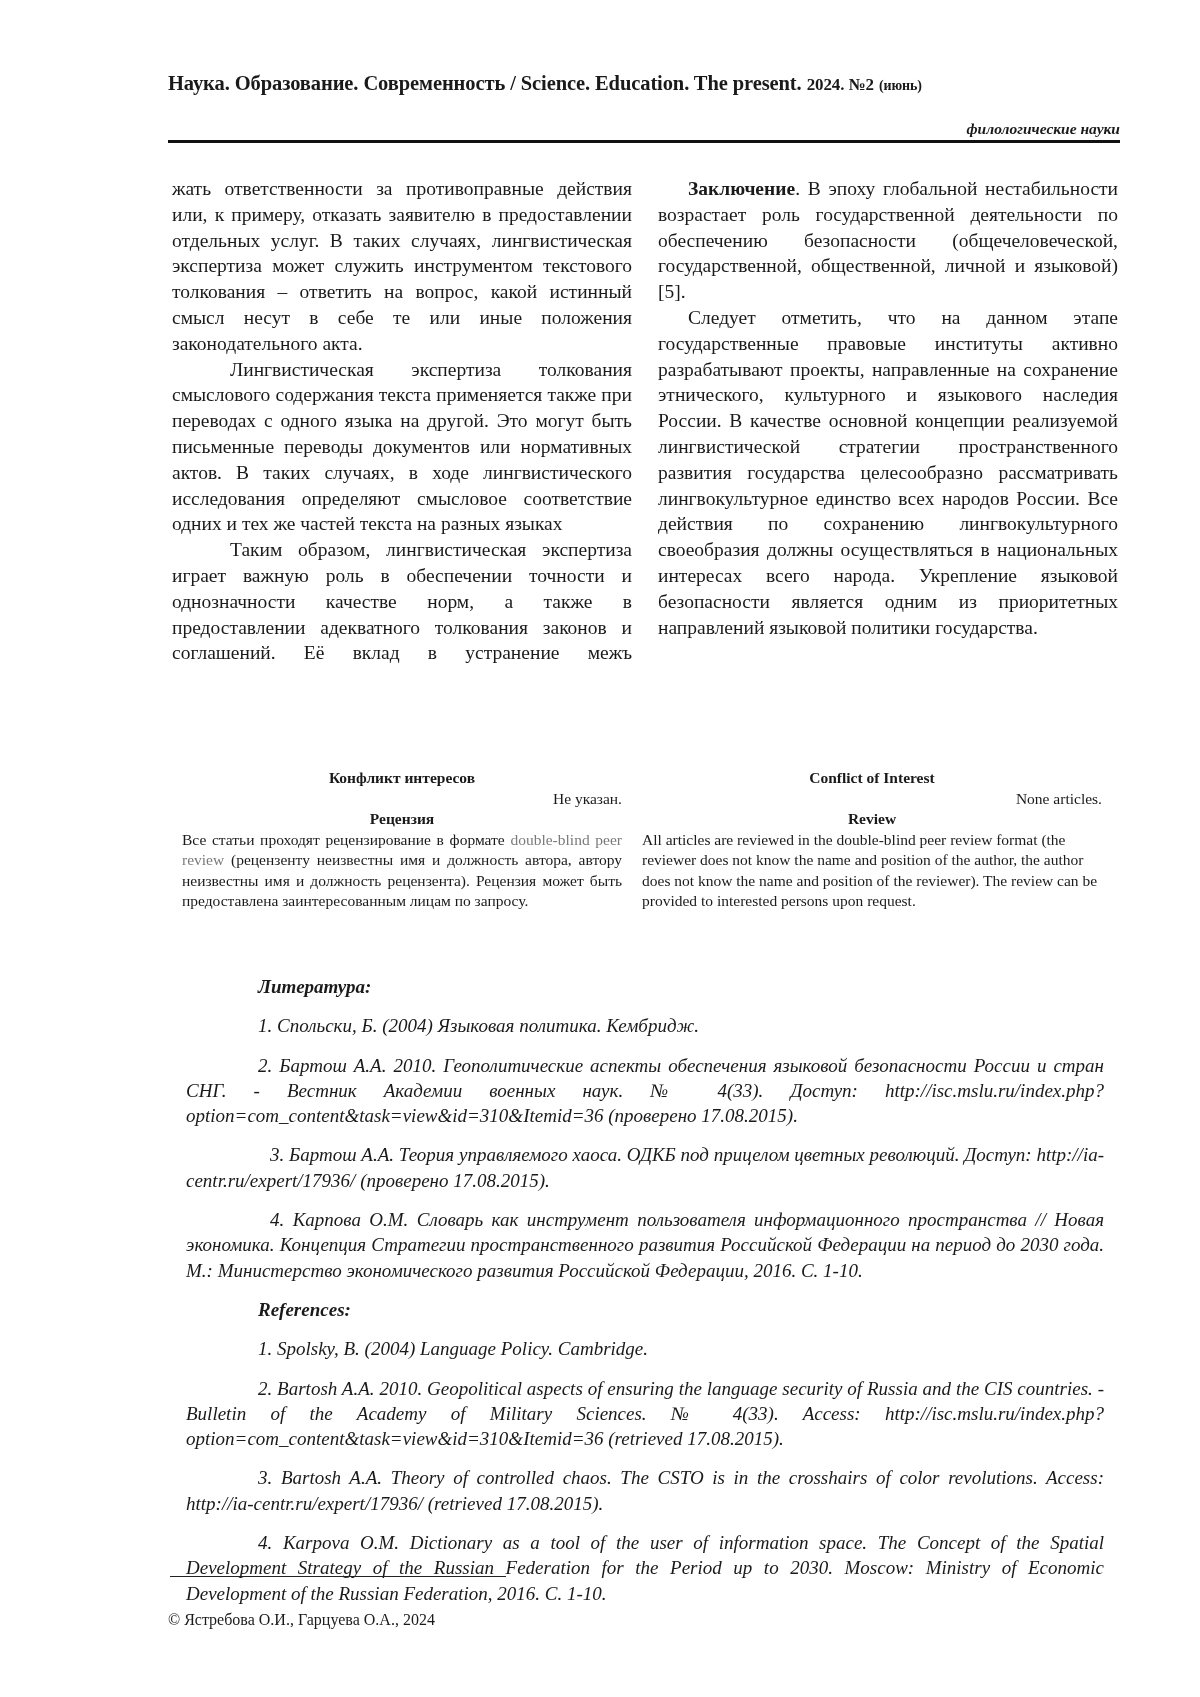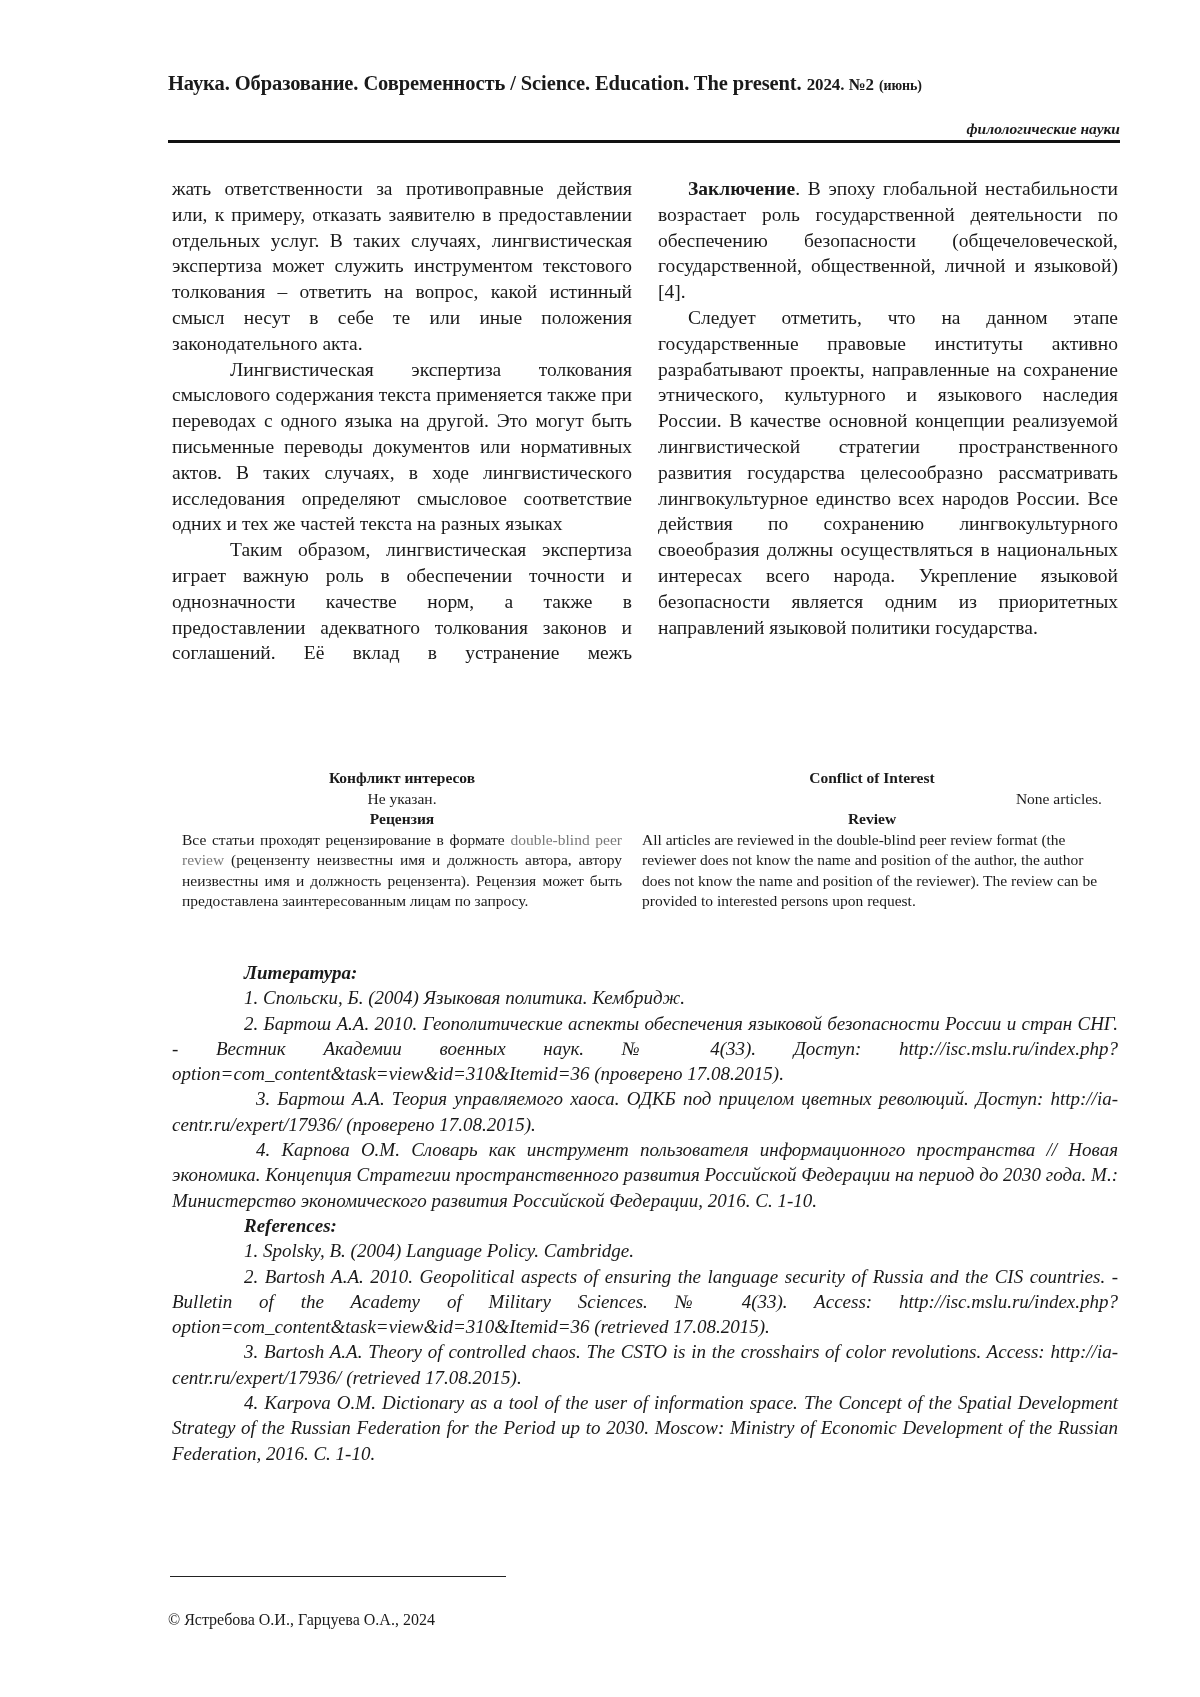--- a/index.html
+++ b/index.html
@@ -18,27 +18,27 @@
   .col p { margin: 0; }
   .col .ind1 { text-indent: 58px; }
   .col .ind2 { text-indent: 30px; }
   .col .last { text-align-last: left; }
   .col b { font-weight: bold; }
 
   .meta { position: absolute; top: 768px; font-size: 15.5px; line-height: 20.5px; }
   .meta.left { left: 182px; width: 440px; }
   .meta.right { left: 642px; width: 460px; }
   .meta h4 { margin: 0; font-size: 15.5px; font-weight: bold; text-align: center; line-height: 20.5px; }
-  .meta .val-left { text-align: center; }
+  .meta .val-left { text-align: right; }
   .meta .val-right { text-align: right; }
   .meta .body { text-align: justify; }
   .meta .gray { color: #7a7a7a; }
 
   .refs { position: absolute; left: 172px; width: 946px; top: 960px; font-style: italic; font-size: 19px; line-height: 25.3px; }
-  .refs p { margin: 0; text-align: justify; }
+  .refs p { margin: 14px; text-align: justify; }
   .refs .head { font-weight: bold; padding-left: 72px; }
   .refs .item { text-indent: 72px; }
   .refs .item.i3 { text-indent: 84px; }
 
   .foot-rule { position: absolute; left: 170px; top: 1576px; width: 336px; border-top: 1.5px solid #222; }
   .copyright { position: absolute; left: 168px; top: 1611px; font-size: 16px; }
 </style>
 </head>
 <body>
 
@@ -52,21 +52,21 @@
   <div class="hdr-section">филологические науки</div>
   <div class="hdr-rule"></div>
 
   <div class="col left">
     <p class="last">жать ответственности  за противоправные действия или, к примеру, отказать заявителю  в предоставлении отдельных услуг. В таких случаях, лингвистическая экспертиза может служить инструментом текстового толкования – ответить на вопрос, какой истинный смысл несут в себе те или иные положения законодательного акта.</p>
     <p class="ind1 last">Лингвистическая экспертиза толкования смыслового содержания текста применяется также при переводах с одного языка на другой. Это могут быть письменные переводы документов или нормативных актов. В таких случаях, в ходе лингвистического исследования определяют смысловое соответствие одних и тех же частей текста на разных языках</p>
     <p class="ind1" style="text-align-last: justify;">Таким образом, лингвистическая экспертиза играет важную роль в обеспечении точности и однозначности качестве норм, а также  в предоставлении адекватного толкования законов и соглашений. Её вклад в устранение межъ</p>
   </div>
 
   <div class="col right">
-    <p class="ind2 last"><b>Заключение</b><span>.    В эпоху глобальной нестабильности возрастает роль государственной деятельности по обеспечению безопасности (общечеловеческой, государственной, общественной, личной и языковой) [4].</span></p>
+    <p class="ind2 last"><b>Заключение</b><span>.    В эпоху глобальной нестабильности возрастает роль государственной деятельности по обеспечению безопасности (общечеловеческой, государственной, общественной, личной и языковой) [5].</span></p>
     <p class="ind2 last">Следует отметить, что на данном этапе государственные правовые институты активно разрабатывают проекты, направленные на сохранение этнического, культурного и языкового наследия России. В качестве основной концепции реализуемой лингвистической стратегии пространственного развития государства целесообразно рассматривать лингвокультурное единство всех народов России. Все действия по сохранению лингвокультурного своеобразия должны осуществляться в национальных интересах всего народа.  Укрепление языковой безопасности является одним из приоритетных направлений языковой политики государства.</p>
   </div>
 
   <div class="meta left">
     <h4>Конфликт интересов</h4>
     <div class="val-left">Не указан.</div>
     <h4>Рецензия</h4>
     <div class="body"><span>Все статьи проходят рецензирование в формате </span><span class="gray">double-blind peer review</span><span> (рецензенту неизвестны имя и должность автора, автору неизвестны имя и должность рецензента). Рецензия может быть предоставлена заинтересованным лицам по запросу.</span></div>
   </div>
 

